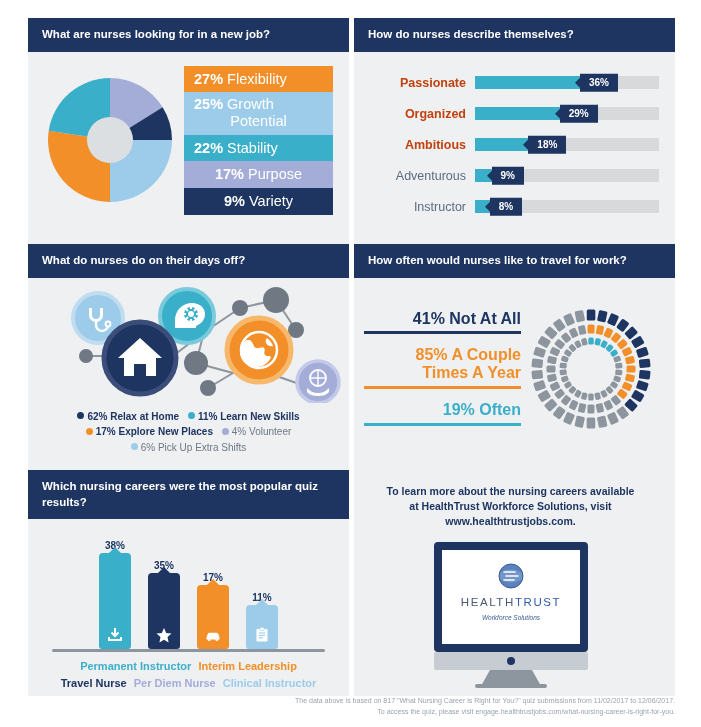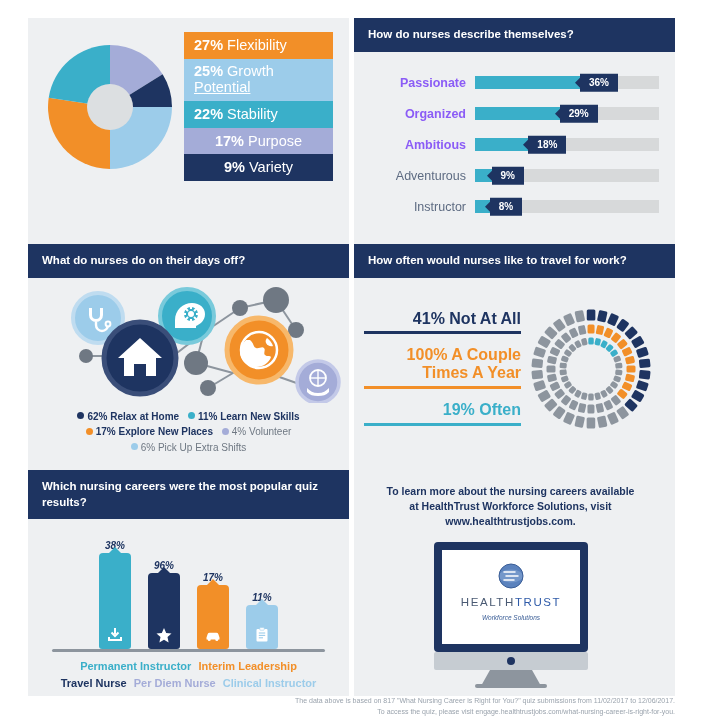--- a/index.html
+++ b/index.html
@@ -39,28 +39,28 @@
   .p1-body{display:flex;align-items:center;padding:14px 16px 0 14px;}
   .donut-wrap{width:136px;height:142px;flex:0 0 136px;display:flex;align-items:center;justify-content:center;}
   .legend-stack{flex:1;margin-left:6px;}
   .leg-row{
     color:#fff;font-size:14.5px;line-height:1.15;
     padding:5px 10px;box-sizing:border-box;
     font-weight:normal;
   }
   .leg-row b{font-weight:bold;}
   .leg-row.two-line{padding:4px 10px 5px 10px;}
-  .leg-ind{display:block;text-align:left;text-decoration:underline;}
+  .leg-ind{display:block;text-align:center;}
 
   
   .p2-body{padding:20px 16px 0 20px;}
   .hrow{display:flex;align-items:center;margin-bottom:9px;height:22px;}
   .hlabel{
     width:92px;text-align:right;padding-right:9px;
-    font-size:12.5px;color:#8b5cf6;white-space:nowrap;
+    font-size:12.5px;color:#c2410c;white-space:nowrap;
   }
   .hlabel.bold{font-weight:bold;}
   .hlabel.light{color:#5d6b82;}
   .track{position:relative;flex:1;height:13px;background:#d7d9da;}
   .fill{position:absolute;left:0;top:0;height:13px;background:#3aafc9;}
   .badge{
     position:absolute;top:50%;transform:translateY(-50%);
     background:#1e3461;color:#fff;font-size:10px;font-weight:bold;
     padding:3px 9px;line-height:1.25;white-space:nowrap;
   }
@@ -83,21 +83,21 @@
   
   .p4-body{display:flex;padding:22px 14px 0 10px;}
   .p4-left{flex:1;padding-top:10px;}
   .p4-item{margin-bottom:12px;}
   .p4-text{font-size:16px;font-weight:bold;text-align:right;line-height:1.12;}
   .p4-rule{height:3px;margin-top:4px;}
   .p4-right{flex:0 0 140px;display:flex;align-items:center;justify-content:center;}
 
   
   .p5-body{padding:12px 10px 0 10px;}
-  .cols{display:flex;align-items:flex-end;justify-content:center;height:118px;gap:17px;font-style:italic;}
+  .cols{display:flex;align-items:flex-end;justify-content:center;height:118px;gap:17px;}
   .colwrap{width:32px;display:flex;flex-direction:column;align-items:center;justify-content:flex-end;height:100%;}
   .colval{font-size:10px;font-weight:bold;color:#1e3461;margin-bottom:2px;}
   .colbar{width:32px;position:relative;display:flex;align-items:flex-end;justify-content:center;
           border-radius:4px 4px 3px 3px;}
   .colbar:before{
     content:"";position:absolute;left:50%;top:-6px;transform:translateX(-50%);
     width:0;height:0;border-left:7px solid transparent;border-right:7px solid transparent;
     border-bottom:7px solid currentColor;
   }
   .colicon{margin-bottom:5px;}
@@ -116,20 +116,21 @@
     text-align:right;padding-right:26px;box-sizing:border-box;
     font-size:7px;color:#9aa3ad;line-height:1.5;
   }
 </style>
 </head>
 <body>
 
 <div class="grid">
 
   <div class="panel">
+    <div class="panel-head">What are nurses looking for in a new job?</div>
     <div class="panel-body p1-body">
       <div class="donut-wrap">
         <svg width="132" height="132" viewBox="0 0 132 132">
 
           <g transform="translate(66,66)">
             <path d="M0,0 L0,-62 A62,62 0 0,1 52.6,-32.8 Z" fill="#a4acd8"></path>
             <path d="M0,0 L52.6,-32.8 A62,62 0 0,1 62,0 Z" fill="#1e3461"></path>
             <path d="M0,0 L62,0 A62,62 0 0,1 0,62 Z" fill="#9cccea"></path>
             <path d="M0,0 L0,62 A62,62 0 0,1 -61.3,-9.2 Z" fill="#f28f28"></path>
             <path d="M0,0 L-61.3,-9.2 A62,62 0 0,1 0,-62 Z" fill="#3aafc9"></path>
@@ -335,21 +336,21 @@
 
   <div class="panel">
     <div class="panel-head">How often would nurses like to travel for work?</div>
     <div class="panel-body p4-body">
       <div class="p4-left">
         <div class="p4-item">
           <div class="p4-text" style="color:#1e3461">41% Not At All</div>
           <div class="p4-rule" style="background:#1e3461"></div>
         </div>
         <div class="p4-item">
-          <div class="p4-text" style="color:#f28f28">100% A Couple</div>
+          <div class="p4-text" style="color:#f28f28">85% A Couple</div>
           <div class="p4-text" style="color:#f28f28">Times A Year</div>
           <div class="p4-rule" style="background:#f28f28"></div>
         </div>
         <div class="p4-item">
           <div class="p4-text" style="color:#3aafc9">19% Often</div>
           <div class="p4-rule" style="background:#3aafc9"></div>
         </div>
       </div>
       <div class="p4-right">
         <svg width="132" height="132" viewBox="0 0 132 132">
@@ -459,21 +460,21 @@
           <div class="colval">38%</div>
           <div class="colbar" style="height:96px;background:#3aafc9;color:#3aafc9">
             <svg class="colicon" width="18" height="18" viewBox="0 0 18 18">
               <path d="M9,2 v6 M5.5,6.5 L9,10 L12.5,6.5" stroke="#fff" stroke-width="2" fill="none"></path>
               <path d="M3,11 v3 h12 v-3" stroke="#fff" stroke-width="2" fill="none"></path>
             </svg>
           </div>
         </div>
 
         <div class="colwrap">
-          <div class="colval">96%</div>
+          <div class="colval">35%</div>
           <div class="colbar" style="height:76px;background:#1e3461;color:#1e3461">
             <svg class="colicon" width="18" height="18" viewBox="0 0 18 18">
               <polygon points="9,2 11.2,6.9 16.5,7.5 12.5,11.1 13.6,16.4 9,13.7 4.4,16.4 5.5,11.1 1.5,7.5 6.8,6.9" fill="#fff"></polygon>
             </svg>
           </div>
         </div>
 
         <div class="colwrap">
           <div class="colval">17%</div>
           <div class="colbar" style="height:64px;background:#f28f28;color:#f28f28">

